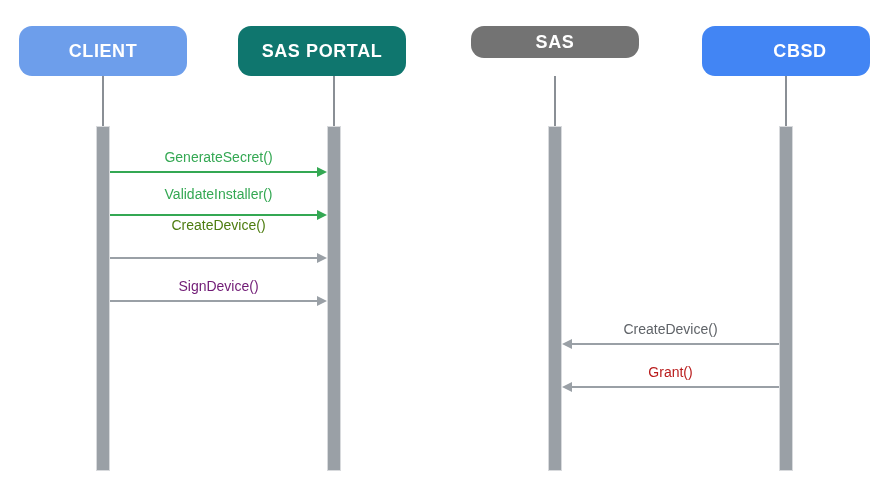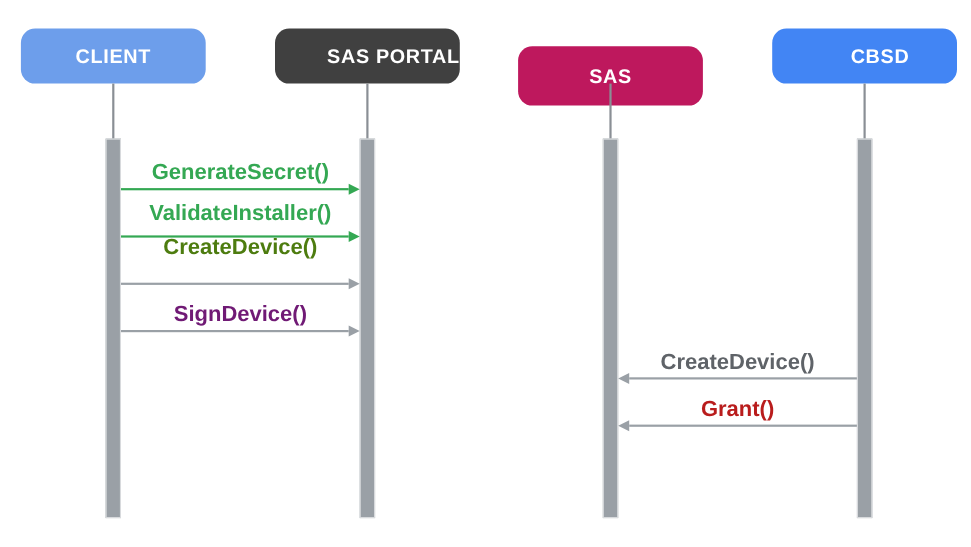--- a/index.html
+++ b/index.html
@@ -33,24 +33,23 @@
     position: absolute;
     width: 2px;
   }
   .activation-bar {
     position: absolute;
     box-sizing: border-box;
   }
   .message-label {
     position: absolute;
     transform: translateX(-50%);
-    font-size: 20px;
+    font-size: 14px;
     line-height: 18px;
     white-space: nowrap;
-    font-weight: bold;
   }
   .message-line {
     position: absolute;
     height: 2px;
   }
   .message-arrowhead {
     position: absolute;
     width: 0;
     height: 0;
     border-top: 5px solid transparent;
@@ -62,28 +61,28 @@
 
 <div class="stage" id="stage">
     <div class="actor">
     <div class="actor-box" style="left: 19px; top: 26px; width: 168px; height: 50px; background: rgb(109, 158, 235);">
       <span class="actor-label" style="color: rgb(255, 255, 255);">CLIENT</span>
     </div>
     <div class="lifeline-connector" style="left: 102px; top: 76px; height: 50px; background: rgb(138, 143, 149);"></div>
     <div class="activation-bar" style="left: 96px; top: 126px; width: 14px; height: 345px; background: rgb(154, 160, 166); border: 1px solid rgb(216, 218, 221);"></div>
   </div>
     <div class="actor">
-    <div class="actor-box" style="left: 250px; top: 26px; width: 168px; height: 50px; background: #404040; justify-content: flex-end;">
+    <div class="actor-box" style="left: 238px; top: 26px; width: 168px; height: 50px; background: #0f766e;">
       <span class="actor-label" style="color: rgb(255, 255, 255);">SAS PORTAL</span>
     </div>
     <div class="lifeline-connector" style="left: 333px; top: 76px; height: 50px; background: rgb(138, 143, 149);"></div>
     <div class="activation-bar" style="left: 327px; top: 126px; width: 14px; height: 345px; background: rgb(154, 160, 166); border: 1px solid rgb(216, 218, 221);"></div>
   </div>
     <div class="actor">
-    <div class="actor-box" style="left: 471px; top: 26px; width: 168px; height: 54px; background: #be185d; margin-top: 16px;">
+    <div class="actor-box" style="left: 471px; top: 26px; width: 168px; height: 32px; background: #737373;">
       <span class="actor-label" style="color: rgb(255, 255, 255);">SAS</span>
     </div>
     <div class="lifeline-connector" style="left: 554px; top: 76px; height: 50px; background: rgb(138, 143, 149);"></div>
     <div class="activation-bar" style="left: 548px; top: 126px; width: 14px; height: 345px; background: rgb(154, 160, 166); border: 1px solid rgb(216, 218, 221);"></div>
   </div>
     <div class="actor">
     <div class="actor-box" style="left: 702px; top: 26px; width: 168px; height: 50px; background: rgb(66, 133, 244); padding-left: 28px;">
       <span class="actor-label" style="color: rgb(255, 255, 255);">CBSD</span>
     </div>
     <div class="lifeline-connector" style="left: 785px; top: 76px; height: 50px; background: rgb(138, 143, 149);"></div>

